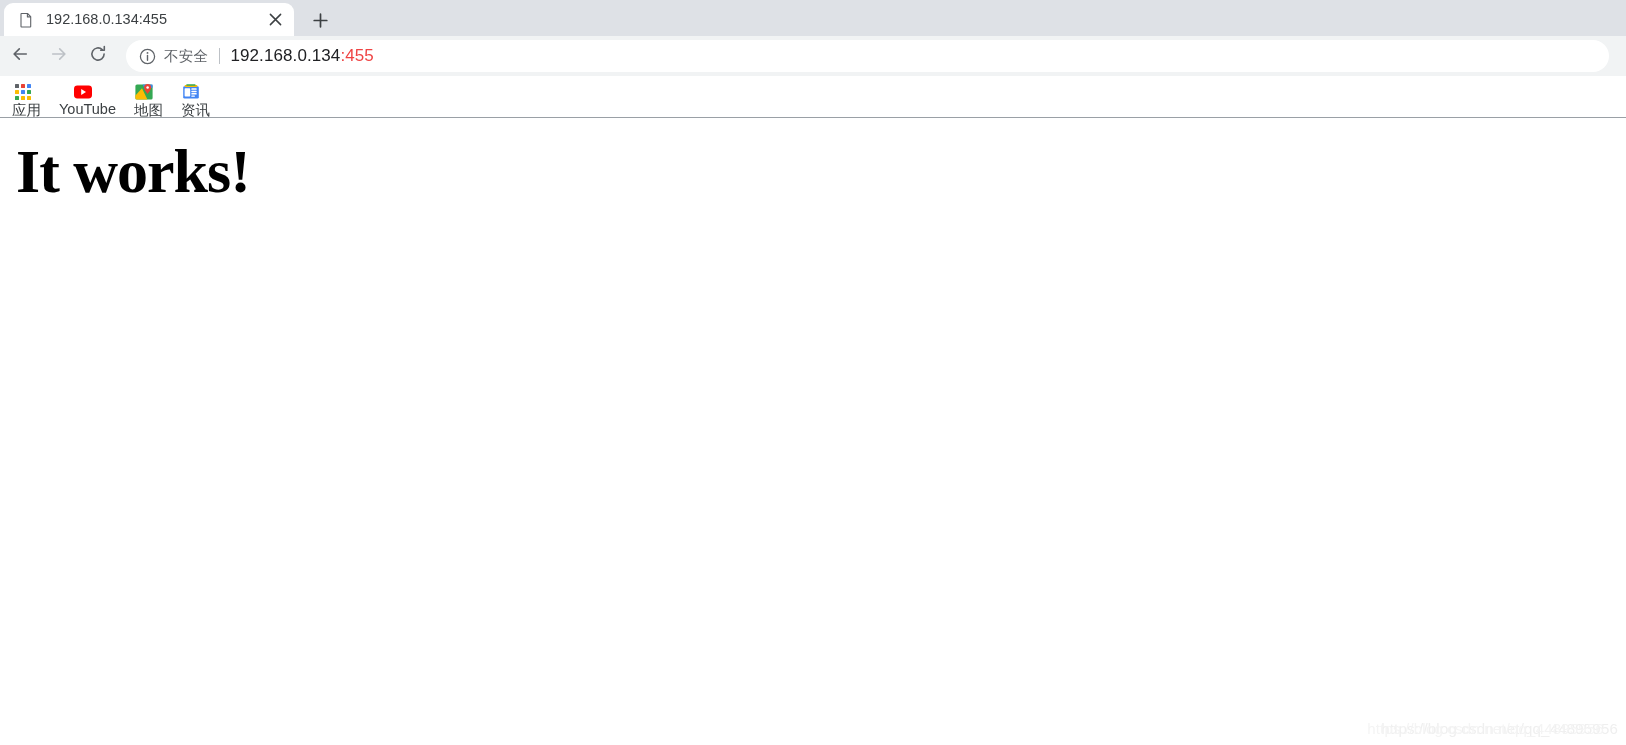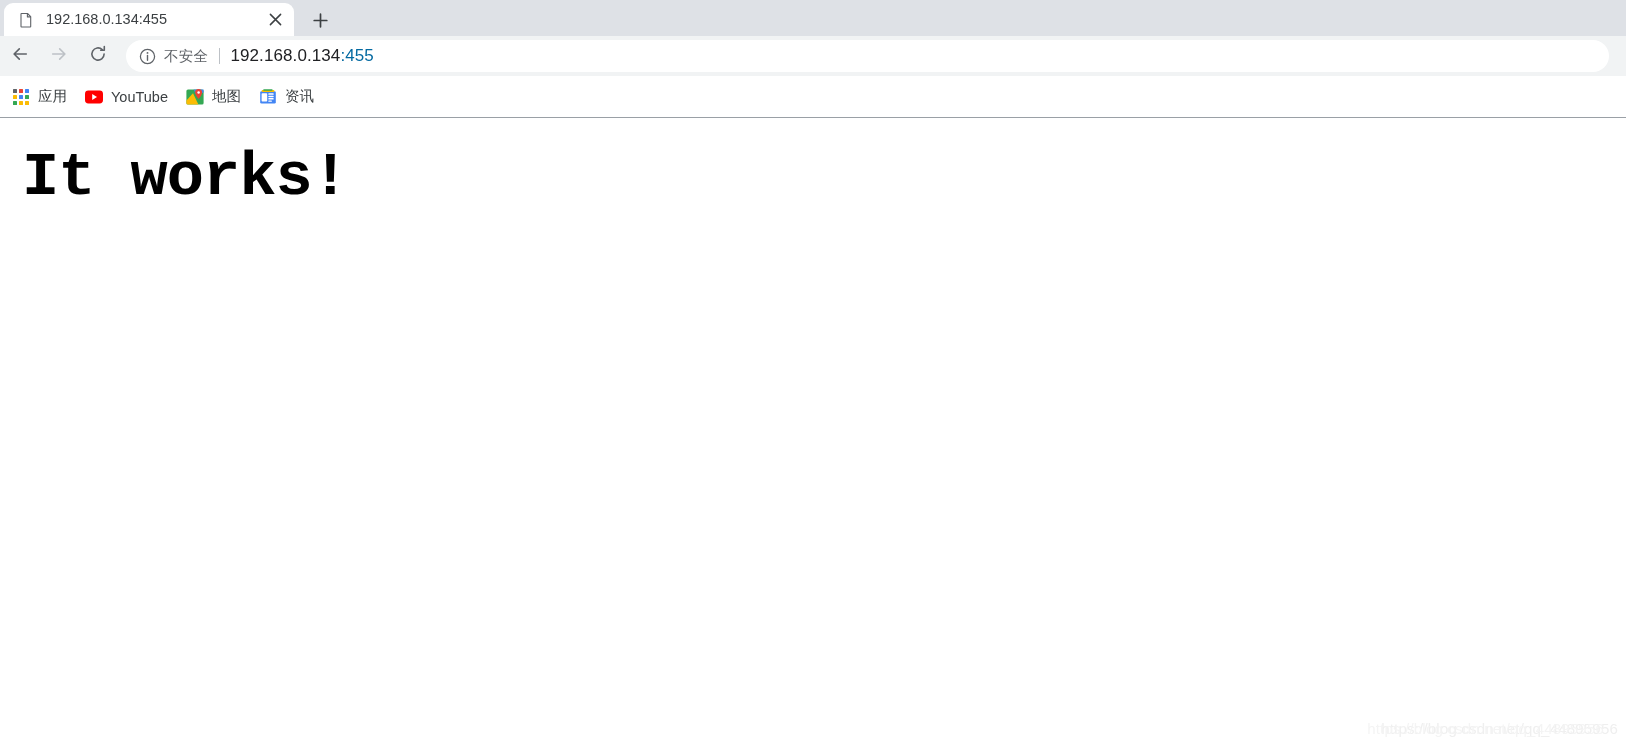--- a/index.html
+++ b/index.html
@@ -148,21 +148,21 @@
     margin: 0 10px 0 11px;
     flex: 0 0 1px;
   }
 
   .url-text {
     font-size: 17px;
     color: #202124;
     white-space: nowrap;
     letter-spacing: 0.1px;
   }
-  .url-port { color: #0369a1; }
+  .url-port { color: #ef4444; }
 
   
   .bookmarks {
     position: absolute;
     left: 0; top: 76px;
     width: 1626px;
     height: 42px;
     background: #ffffff;
     display: flex;
     align-items: center;
@@ -171,20 +171,21 @@
   }
 
   .bm {
     display: flex;
     align-items: center;
     height: 28px;
     padding: 0 8px;
     border-radius: 4px;
     margin-left: 2px;
     white-space: nowrap;
+    flex-direction: column;
   }
   .bm:first-child { margin-left: 4px; }
 
   .bm-icon {
     width: 18px; height: 18px;
     flex: 0 0 18px;
     margin-right: 8px;
     display: flex; align-items: center; justify-content: center;
     position: relative;
   }
@@ -210,22 +211,22 @@
     width: 1626px;
     height: 626px;
     background: #ffffff;
     overflow: hidden;
   }
 
   .page-h1 {
     position: absolute;
     left: 10px;
     top: 14px;
-    margin: 12px;
-    font-family: Liberation Mono, monospace;
+    margin: 6px;
+    font-family: Liberation Serif, serif;
     font-size: 62px;
     font-weight: bold;
     color: #000000;
     letter-spacing: -1px;
     line-height: 1.05;
   }
 
   
   .watermark {
     position: absolute;

